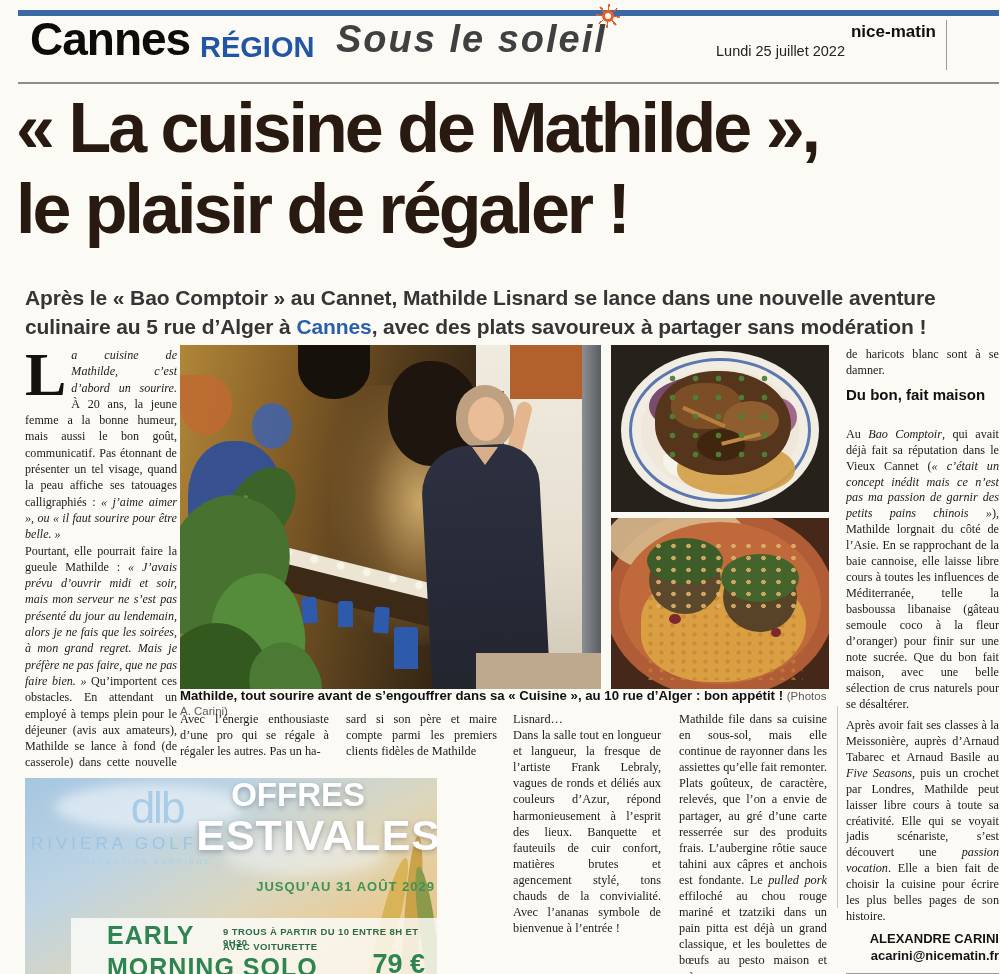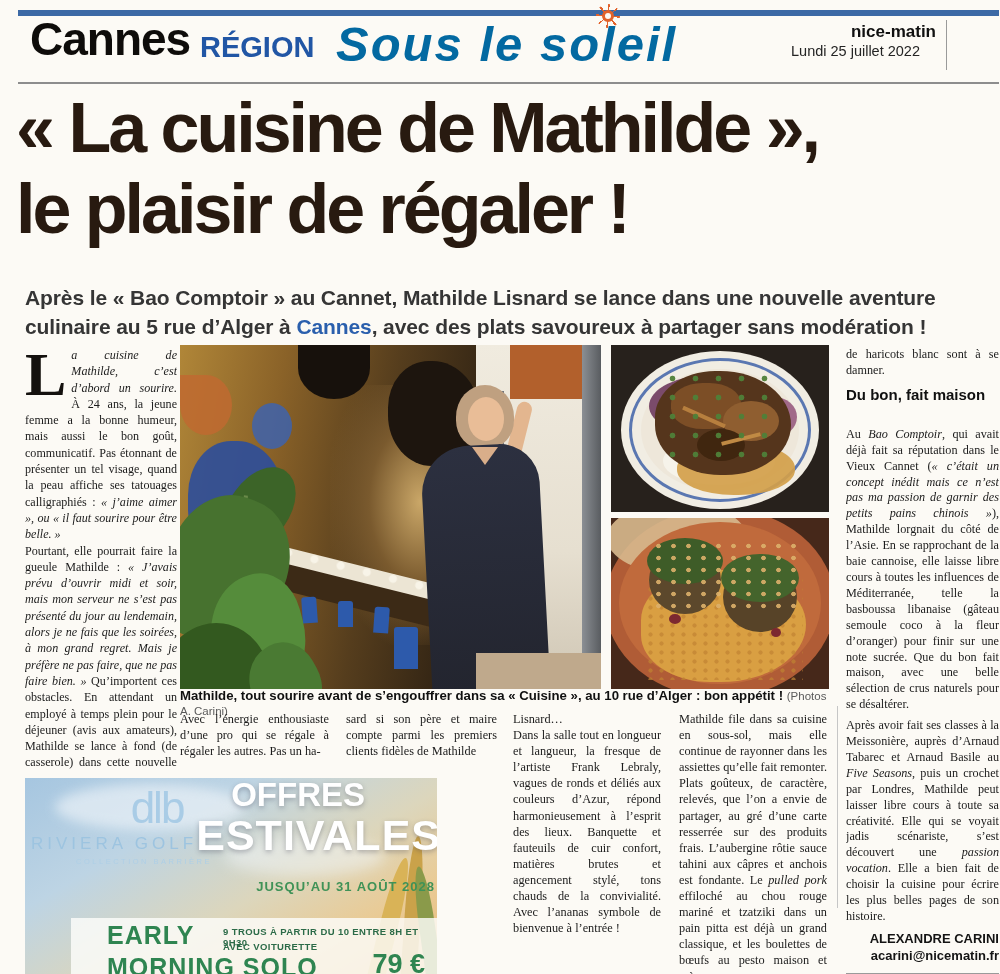--- a/index.html
+++ b/index.html
@@ -3,27 +3,27 @@
 <meta charset="utf-8">
 <style>
   html,body{margin:0;padding:0;background:#e8e6e0;}
   .page{position:relative;width:1000px;height:974px;margin:0 auto;background:#fcfaf5;
         font-family:"Liberation Sans",sans-serif;overflow:hidden;}
   .s{position:absolute;}
   
   #topbar{left:18px;top:10px;width:981px;height:6px;background:#3c69a5;}
   #city{left:30px;top:16px;font-size:46px;font-weight:700;color:#0e0c0a;letter-spacing:-1px;line-height:1;}
   #section{left:200px;top:33px;font-size:29px;font-weight:700;color:#2156a5;line-height:1;}
-  #slogan{left:336px;top:20px;font-size:49px;font-style:italic;font-weight:700;color:#0369a1;letter-spacing:2px;line-height:1;}
+  #slogan{left:336px;top:20px;font-size:38px;font-style:italic;font-weight:700;color:#404040;letter-spacing:2px;line-height:1;}
   #sun{left:596px;top:4px;width:24px;height:24px;border-radius:50%;
        background:repeating-conic-gradient(#e2622b 0 10deg,transparent 10deg 45deg);}
   #sun:after{content:"";position:absolute;left:6px;top:6px;width:12px;height:12px;border-radius:50%;
        background:#fcfaf5;border:3px solid #e2622b;box-sizing:border-box;}
   #brand{left:760px;top:22px;width:176px;text-align:right;font-size:17px;font-weight:700;color:#101010;}
-  #date{left:744px;top:43px;width:176px;text-align:right;font-size:14.5px;color:#242424;}
+  #date{left:716px;top:43px;width:176px;text-align:left;font-size:14.5px;color:#242424;}
   #brandline{left:946px;top:20px;width:1px;height:50px;background:#9a9a9a;}
   #headrule{left:18px;top:82px;width:981px;height:2px;background:#8d8d8d;}
   
   #headline{left:16px;top:88px;width:982px;font-size:70px;line-height:81px;font-weight:800;
             color:#281a10;letter-spacing:-3px;}
   #standfirst{left:25px;top:284px;width:958px;font-size:21px;line-height:28.5px;font-weight:700;
               color:#353535;letter-spacing:-.1px;}
   #standfirst .city{color:#2a5fad;}
   
   .body{font-family:"Liberation Serif",serif;color:#1b1b1b;text-align:justify;margin:0;}
@@ -151,21 +151,21 @@
   <div class="s" id="brandline"></div>
   <div class="s" id="headrule"></div>
 
   <div class="s" id="headline">
     <div>« La cuisine de Mathilde »,</div>
     <div>le plaisir de régaler !</div>
   </div>
   <div class="s" id="standfirst"><span>Après le « Bao Comptoir » au Cannet, Mathilde Lisnard se lance dans une nouvelle aventure culinaire au 5 rue d’Alger à </span><span class="city">Cannes</span><span>, avec des plats savoureux à partager sans modération !</span></div>
 
   <div class="s" id="col-left">
-    <p class="body"><span class="dropcap">L</span><i>a cuisine de Mathilde, c’est d’abord un sourire.</i><span> À 24 ans, la jeune femme a la bonne humeur, mais aussi le bon goût, communicatif. Pas étonnant de présenter un tel visage, quand la peau affiche ses tatouages calligraphiés : </span><i>« j’aime aimer », ou « il faut sourire pour être belle. »</i></p>
+    <p class="body"><span class="dropcap">L</span><i>a cuisine de Mathilde, c’est d’abord un sourire.</i><span> À 20 ans, la jeune femme a la bonne humeur, mais aussi le bon goût, communicatif. Pas étonnant de présenter un tel visage, quand la peau affiche ses tatouages calligraphiés : </span><i>« j’aime aimer », ou « il faut sourire pour être belle. »</i></p>
     <p class="body"><span>Pourtant, elle pourrait faire la gueule Mathilde : </span><i>« J’avais prévu d’ouvrir midi et soir, mais mon serveur ne s’est pas présenté du jour au lendemain, alors je ne fais que les soirées, à mon grand regret. Mais je préfère ne pas faire, que ne pas faire bien. »</i><span> Qu’importent ces obstacles. En attendant un employé à temps plein pour le déjeuner (avis aux amateurs), Mathilde se lance à fond (de casserole) dans cette nouvelle aventure culinaire, au 10 rue d’Alger.</span></p>
   </div>
 
   <div class="s" id="main-photo">
     <div class="s mp-wall"></div>
     <div class="s mp-glow"></div>
     <div class="s mp-morange"></div>
     <div class="s mp-mblue"></div>
     <div class="s mp-mblue2"></div>
     <div class="s mp-lamp1"></div>
@@ -266,21 +266,21 @@
     <div class="s ad-grass1"></div>
     <div class="s ad-grass2"></div>
     <div class="s ad-grass3"></div>
     <div class="s ad-mono">dlb</div>
     <div class="s ad-brand">RIVIERA GOLF</div>
     <div class="s ad-brandsub">COLLECTION BARRIÈRE</div>
     <div class="s ad-offers">
       <div class="o1">OFFRES</div>
       <div class="o2">ESTIVALES</div>
     </div>
-    <div class="s ad-validity">JUSQU’AU 31 AOÛT 2028</div>
+    <div class="s ad-validity">JUSQU’AU 31 AOÛT 2029</div>
     <div class="s ad-panel">
       <div class="s ad-early">EARLY</div>
       <div class="s ad-morning">MORNING SOLO</div>
       <div class="s ad-det1">9 TROUS À PARTIR DU 10 ENTRE 8H ET 9H30</div>
       <div class="s ad-det2">AVEC VOITURETTE</div>
       <div class="s ad-price">79 €</div>
     </div>
   </div>
 
 </div>

